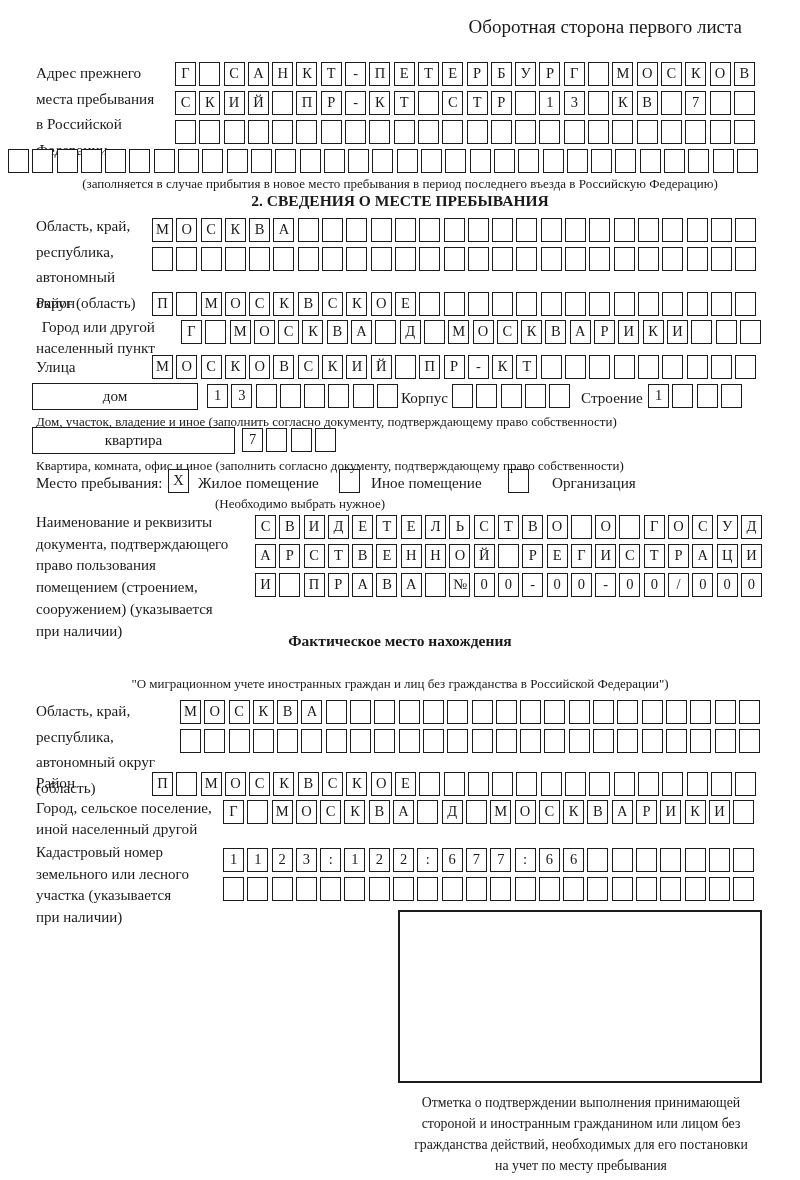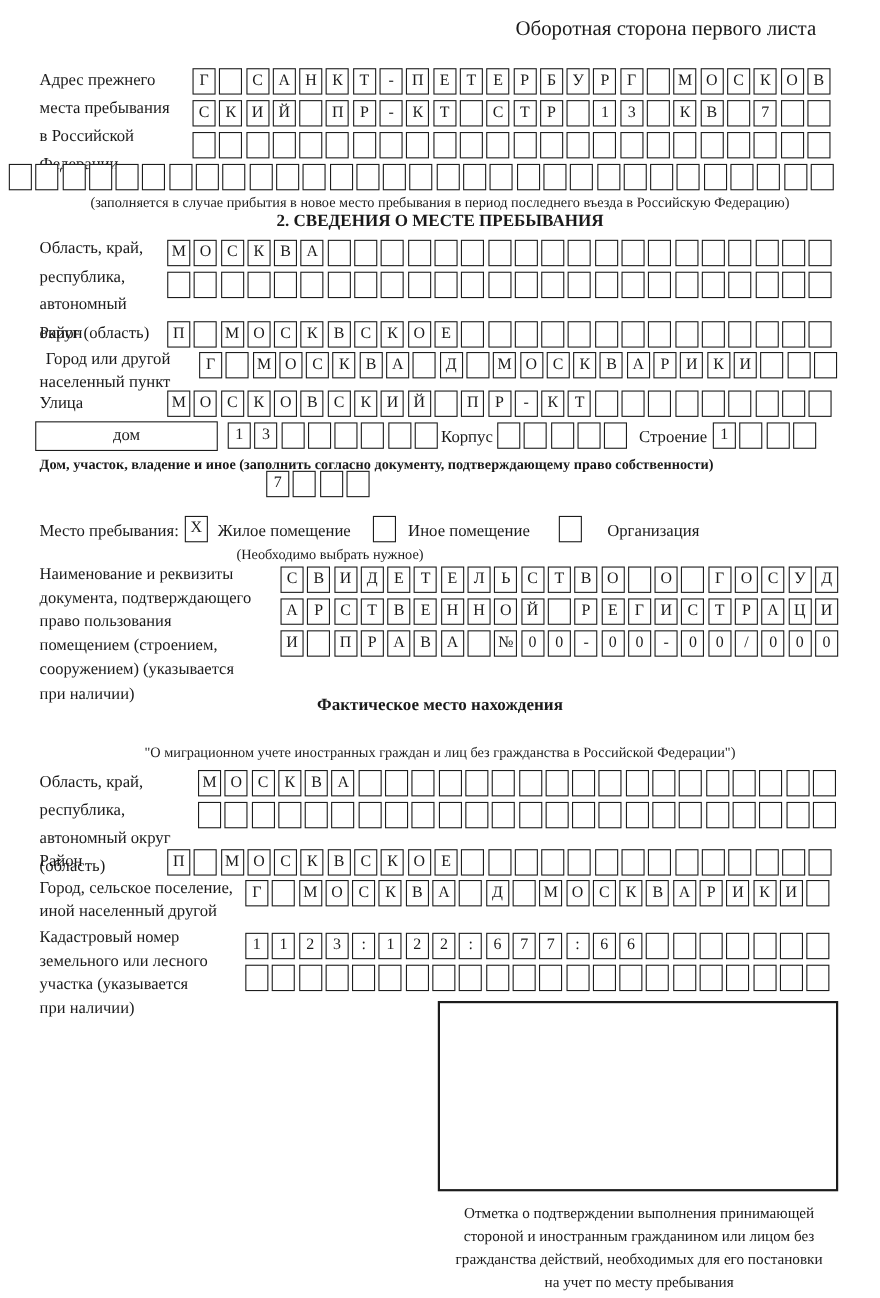--- a/index.html
+++ b/index.html
@@ -321,28 +321,30 @@
       <span class="cell"></span>
       <span class="cell"></span>
     </div>
   <div class="abs label" style="left:581px;top:385px;">Строение</div>
   <div class="abs cells" style="left:648px;top:384px;">
       <span class="cell">1</span>
       <span class="cell"></span>
       <span class="cell"></span>
       <span class="cell"></span>
     </div>
-  <div class="abs note" style="left:36px;top:414px;font-weight:bold;">Дом, участок, владение и иное (заполнить согласно документу, подтверждающему право собственности)</div>
-
+  <div class="abs note" style="left:36px;top:414px;">Дом, участок, владение и иное (заполнить согласно документу, подтверждающему право собственности)</div>
+
+  <div class="abs widebox" style="left:32px;top:427px;width:203px;">квартира</div>
   <div class="abs cells" style="left:242px;top:428px;">
       <span class="cell">7</span>
       <span class="cell"></span>
       <span class="cell"></span>
       <span class="cell"></span>
     </div>
+  <div class="abs note" style="left:36px;top:458px;">Квартира, комната, офис и иное (заполнить согласно документу, подтверждающему право собственности)</div>
 
   <div class="abs label" style="left:36px;top:470px;">Место пребывания:</div>
   <span class="abs cbox" style="left:168px;top:469px;">X</span>
   <div class="abs label" style="left:198px;top:470px;">Жилое помещение</div>
   <span class="abs cbox" style="left:339px;top:469px;"></span>
   <div class="abs label" style="left:371px;top:470px;">Иное помещение</div>
   <span class="abs cbox" style="left:508px;top:469px;"></span>
   <div class="abs label" style="left:552px;top:470px;">Организация</div>
   <div class="abs note" style="left:130px;top:496px;width:340px;text-align:center;">(Необходимо выбрать нужное)</div>
 

